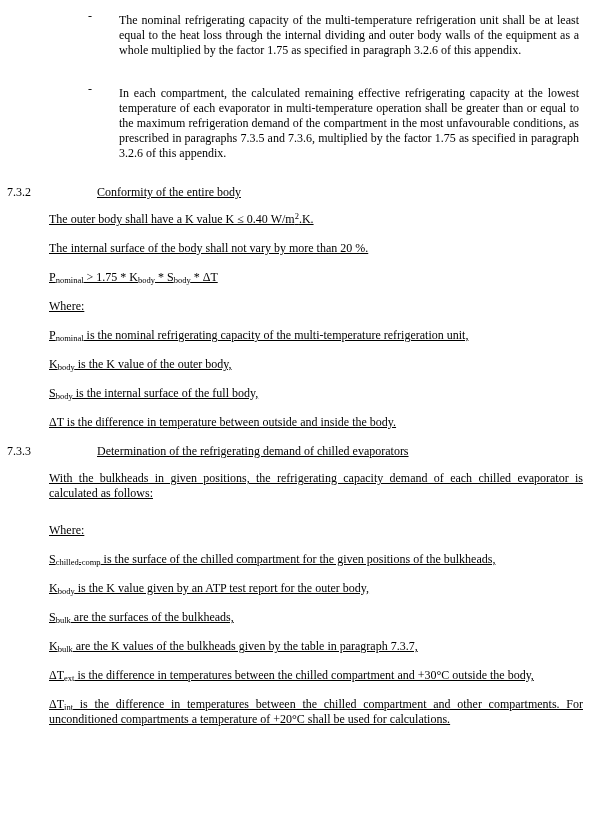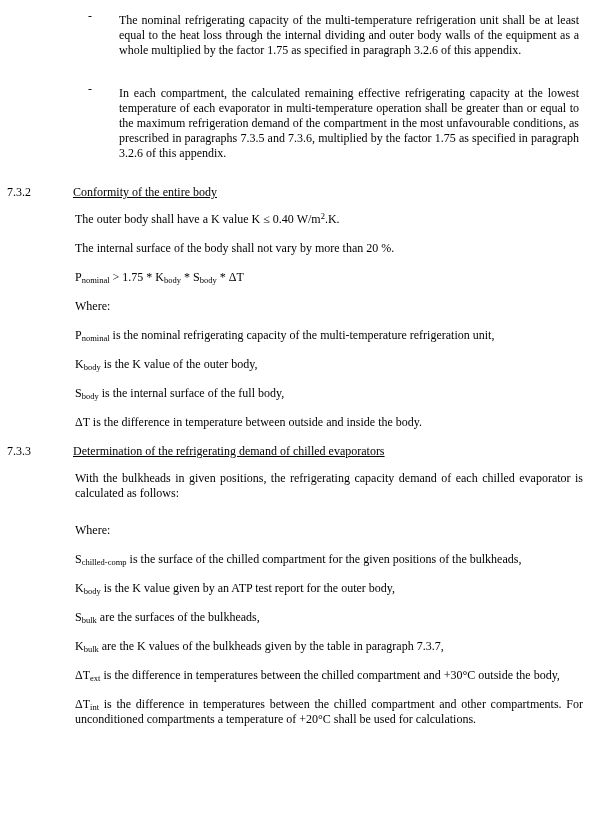--- a/index.html
+++ b/index.html
@@ -38,31 +38,33 @@
   }
   .bullet-text {
     flex: 1;
     margin: 4px;
     text-align: justify;
   }
 
   .section-row {
     display: flex;
     margin-bottom: 12px;
+    gap: 24px;
   }
   .section-number {
     flex: none;
     width: 66px;
   }
   .section-heading {
     text-decoration: underline;
   }
 
   .body-col {
-    margin-left: 68px;
+    margin-left: 42px;
+    text-decoration: underline;
   }
   .para { text-align: justify; }
   .formula {
     text-align: left;
     margin-bottom: 14px;
     white-space: nowrap;
   }
   .formula-shift { padding-left: 86px; }
   .intro-gap { margin-bottom: 22px; }
 </style>

